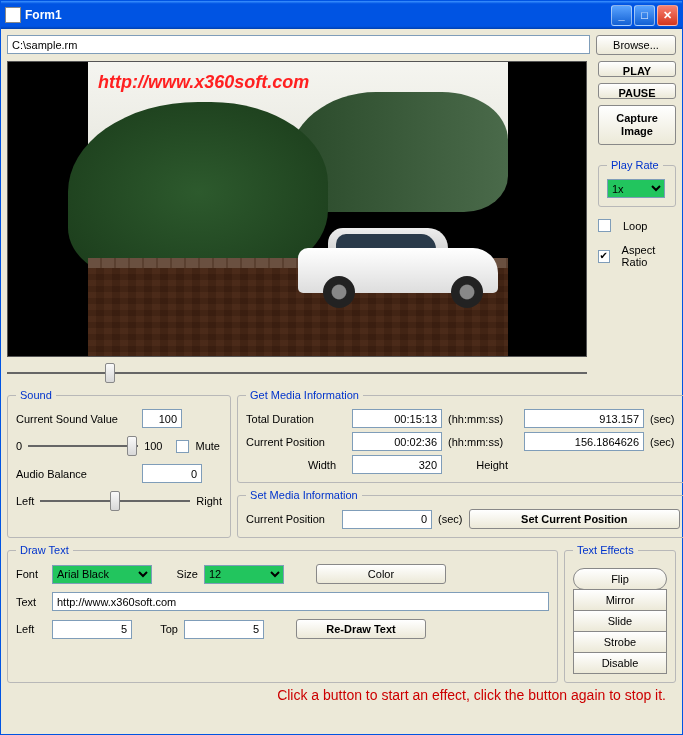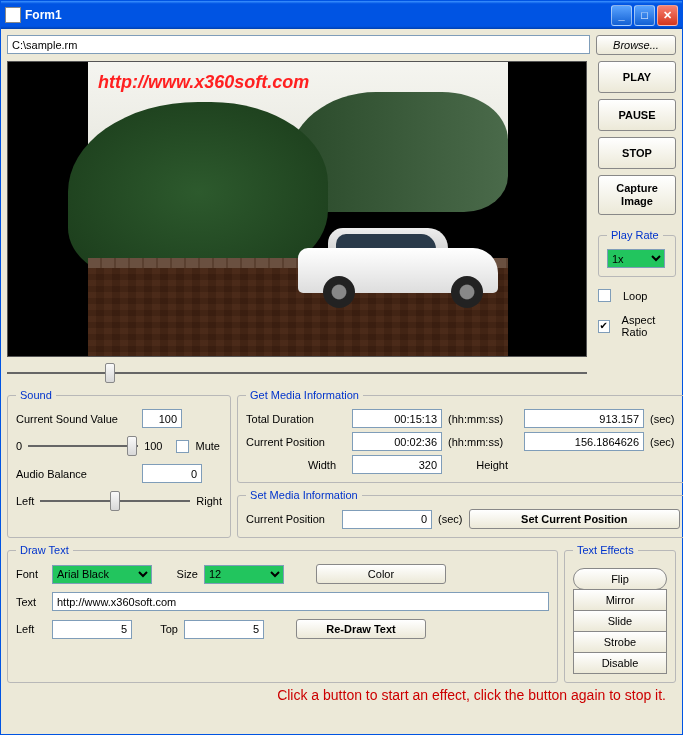--- a/index.html
+++ b/index.html
@@ -11,40 +11,40 @@
 .win-btns { display: flex; gap: 2px; }
 .win-btn { width: 21px; height: 21px; border-radius: 3px; display: flex; align-items: center; justify-content: center; color: white; font-weight: bold; font-size: 11px; border: 1px solid rgba(255,255,255,0.5); }
 .win-min, .win-max { background: linear-gradient(to bottom, #5aa4ff, #1260d4); }
 .win-close { background: linear-gradient(to bottom, #f88070, #d4361e); }
 .client { padding: 6px; height: calc(100% - 28px); display: flex; flex-direction: column; }
 .row { display: flex; align-items: stretch; gap: 6px; }
 .text-input { border: 1px solid #7f9db9; background: white; padding: 2px 4px; font-family: inherit; font-size: 11px; height: 19px; }
 .btn { background: linear-gradient(to bottom, #fff, #ece9d8); border: 1px solid #888; border-radius: 3px; padding: 3px 8px; font-family: inherit; font-size: 11px; cursor: pointer; text-align: center; }
 .top-row { margin-bottom: 6px; }
 .path { flex: 1; }
-.browse-btn { width: 80px; font-style: italic; }
+.browse-btn { width: 80px; }
 .mid-row { display: flex; gap: 6px; margin-bottom: 6px; }
 .video-col { flex: 1; display: flex; flex-direction: column; }
 .video-box { width: 580px; height: 296px; background: #000; border: 1px solid #555; position: relative; overflow: hidden; }
 .video-scene { position: absolute; left: 80px; top: 0; width: 420px; height: 296px; }
 .sky { position: absolute; top: 0; left: 0; right: 0; height: 100px; background: linear-gradient(to bottom, #f5f5f0, #e8e8e0); }
 .trees-back { position: absolute; top: 30px; left: 200px; right: 0; height: 120px; background: linear-gradient(to right, #2a4a2a, #3a5a3a, #4a6a4a); border-radius: 40% 30% 20% 0 / 60% 40% 30% 0; }
 .bush { position: absolute; top: 40px; left: -20px; width: 260px; height: 180px; background: radial-gradient(ellipse at center, #2d5a2d, #1a3a1a); border-radius: 50% 45% 40% 30%; }
 .ground { position: absolute; bottom: 0; left: 0; right: 0; height: 90px; background: repeating-linear-gradient(90deg, #8a6850 0 8px, #7a5840 8px 16px), repeating-linear-gradient(0deg, #8a6850 0 6px, #7a5840 6px 12px); background-blend-mode: multiply; }
 .wall { position: absolute; bottom: 70px; left: 0; right: 0; height: 30px; background: repeating-linear-gradient(90deg, #6a5040 0 12px, #5a4030 12px 14px); }
 .car { position: absolute; bottom: 50px; right: 10px; width: 200px; height: 80px; }
 .car-body { position: absolute; bottom: 15px; width: 100%; height: 45px; background: linear-gradient(to bottom, #fff, #ddd); border-radius: 10px 25px 5px 5px; }
 .car-top { position: absolute; bottom: 50px; left: 30px; width: 120px; height: 30px; background: linear-gradient(to bottom, #eee, #ccc); border-radius: 15px 20px 0 0; }
 .car-window { position: absolute; bottom: 52px; left: 38px; width: 100px; height: 22px; background: #2a3a4a; border-radius: 10px 15px 0 0; }
 .wheel { position: absolute; bottom: 0; width: 32px; height: 32px; background: radial-gradient(circle, #888 30%, #222 35%, #222 100%); border-radius: 50%; }
 .wheel-f { right: 15px; } .wheel-r { left: 25px; }
 .watermark { position: absolute; top: 10px; left: 90px; color: #ff2020; font-family: Arial; font-size: 18px; font-weight: bold; font-style: italic; }
 .seek { margin-top: 6px; }
 .right-col { width: 78px; display: flex; flex-direction: column; gap: 6px; }
-.right-col .btn { height: 32px; font-weight: bold; }
+.right-col .btn { height: 16px; font-weight: bold; }
 .cap-btn { height: 40px !important; line-height: 1.2; }
 fieldset { border: 1px solid #b8b8b8; border-radius: 3px; padding: 8px; margin: 0; }
 legend { color: #0033cc; padding: 0 4px; font-size: 11px; }
 .play-rate-fs { margin-top: 8px; }
 select { border: 1px solid #7f9db9; background: #22c55e; font-family: inherit; font-size: 11px; height: 19px; }
 .checkbox-row { display: flex; align-items: center; gap: 12px; margin-top: 6px; }
 .checkbox { width: 13px; height: 13px; border: 1px solid #7f9db9; background: white; display: inline-flex; align-items: center; justify-content: center; font-size: 10px; line-height: 1; }
 .panels-row { display: flex; gap: 6px; margin-bottom: 6px; }
 .sound-fs { width: 272px; }
 .media-col { flex: 1; display: flex; flex-direction: column; gap: 6px; }
@@ -106,21 +106,20 @@
             </div>
           </div>
           <div class="watermark">http://www.x360soft.com</div>
         </div>
         <input type="range" class="slider seek" min="0" max="913" value="156" style="width: 580px;">
       </div>
 
       <div class="right-col">
         <button class="btn">PLAY</button>
         <button class="btn">PAUSE</button>
-        <button class="btn">STOP</button>
         <button class="btn cap-btn">Capture Image</button>
         <fieldset class="play-rate-fs">
           <legend>Play Rate</legend>
           <select style="width:58px">
             <option>1x</option>
           </select>
         </fieldset>
         <div class="checkbox-row">
           <span class="checkbox"></span>
           <span class="label">Loop</span>

